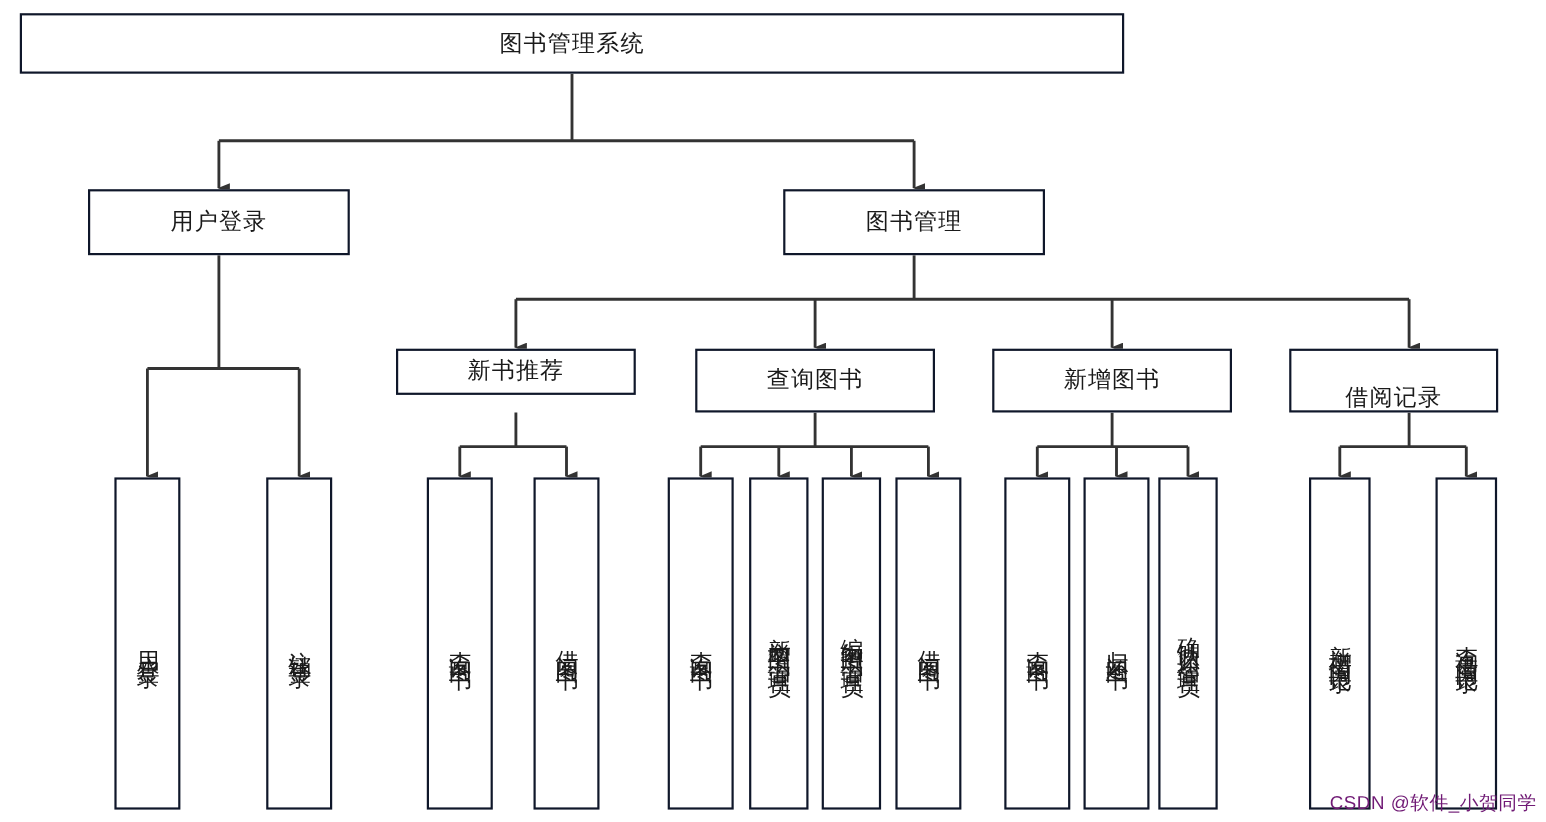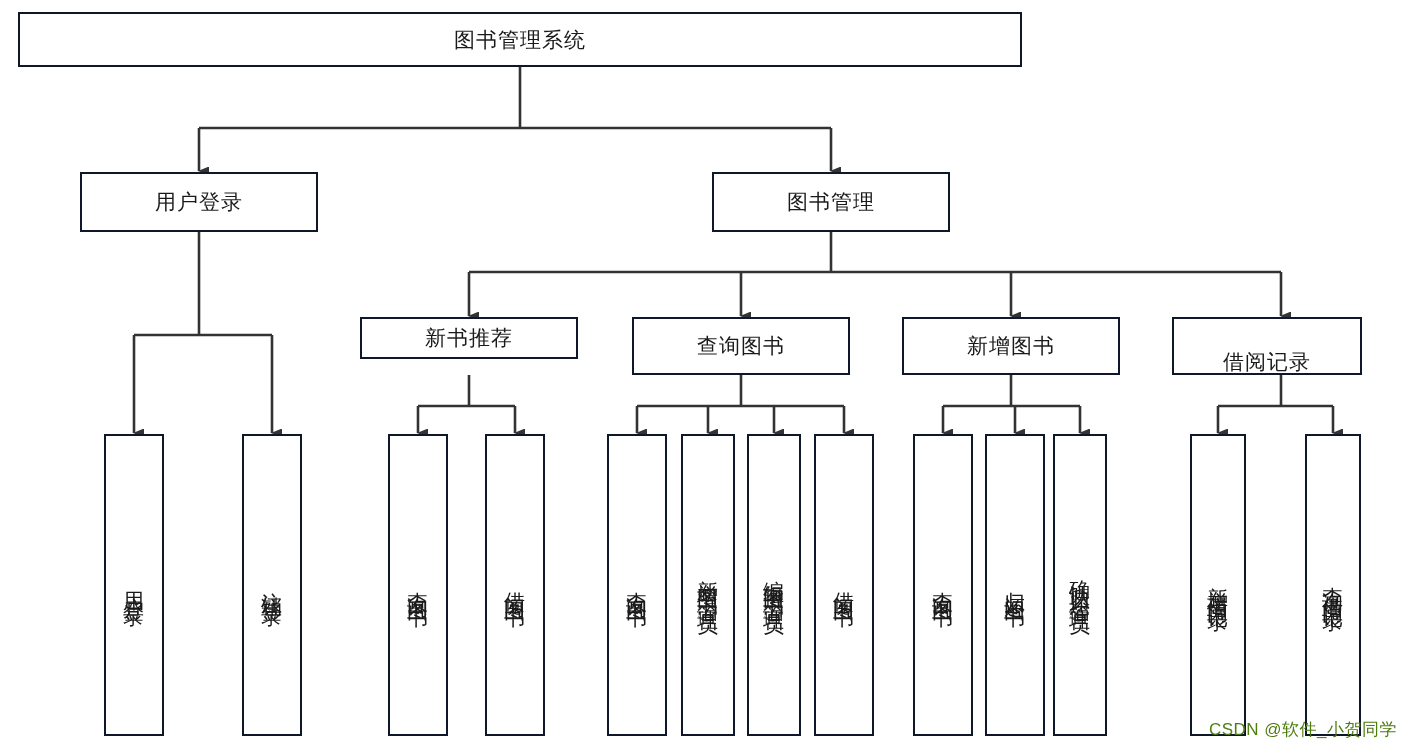--- a/index.html
+++ b/index.html
@@ -52,21 +52,21 @@
     letter-spacing: 5px;
     line-height: 1;
     white-space: nowrap;
     text-align: center;
   }
   #watermark {
     position: absolute;
     right: 8px;
     bottom: 6px;
     font-size: 17px;
-    color: #4d7c0f;
+    color: #701a75;
     white-space: nowrap;
     letter-spacing: 0.5px;
   }
 </style>
 </head>
 <body>
 
 <div id="canvas">
 
   <svg id="diagram-svg" viewBox="0 0 1405 747" xmlns="http://www.w3.org/2000/svg">

